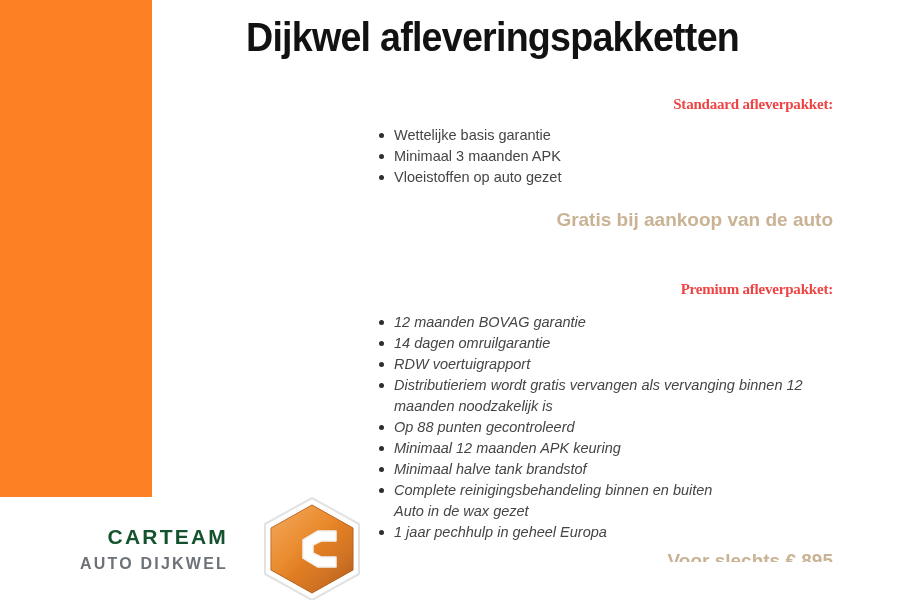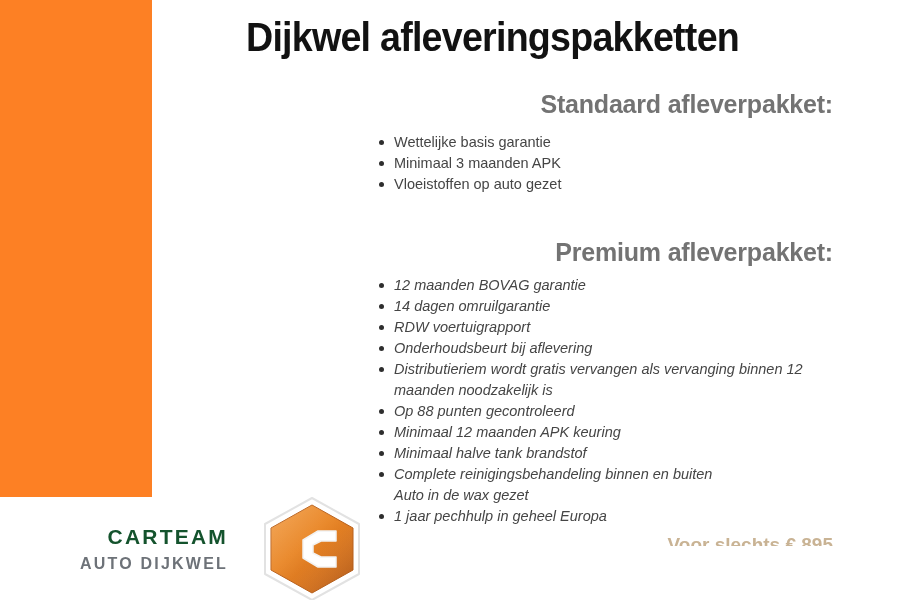--- a/index.html
+++ b/index.html
@@ -47,38 +47,38 @@
   
   #content-column {
     position: absolute;
     left: 376px;
     top: 0;
     width: 457px;
   }
 
   .section-heading {
     text-align: right;
-    font-family: Liberation Sans, sans-serif;
-    font-weight: bold;
-    font-size: 25px;
+    font-family: Liberation Serif, serif;
+    font-weight: bold;
+    font-size: 15px;
     line-height: 26px;
     letter-spacing: -0.2px;
-    color: #737373;
+    color: #ef4444;
     white-space: nowrap;
   }
 
   #standaard-heading { margin-top: 91px; }
   #premium-heading   { margin-top: 44px; }
 
   .feature-list {
     list-style: none;
     margin: 0;
     padding: 0;
   }
-  #standaard-list { margin-top: 15px; }
+  #standaard-list { margin-top: 8px; }
   #premium-list   { margin-top: 10px; font-style: italic; }
 
   .feature-item {
     position: relative;
     padding-left: 18px;
     font-size: 14.5px;
     line-height: 21px;
     color: #454545;
     margin-bottom: 0;
   }
@@ -171,39 +171,36 @@
     <li class="feature-item">
       <span class="bullet-dot"></span>
       <span class="item-text">Minimaal 3 maanden APK</span>
     </li>
     <li class="feature-item">
       <span class="bullet-dot"></span>
       <span class="item-text">Vloeistoffen op auto gezet</span>
     </li>
   </ul>
 
+  <div id="gratis-line" class="promo-line">Gratis bij aankoop van de auto</div>
 
   <div id="premium-heading" class="section-heading">Premium afleverpakket:</div>
 
   <ul id="premium-list" class="feature-list">
     <li class="feature-item">
       <span class="bullet-dot"></span>
       <span class="item-text">12 maanden BOVAG garantie</span>
     </li>
     <li class="feature-item">
       <span class="bullet-dot"></span>
       <span class="item-text">14 dagen omruilgarantie</span>
     </li>
     <li class="feature-item">
       <span class="bullet-dot"></span>
       <span class="item-text">RDW voertuigrapport</span>
-    </li>
-    <li class="feature-item">
-      <span class="bullet-dot"></span>
-      <span class="item-text">Onderhoudsbeurt bij aflevering</span>
     </li>
     <li class="feature-item">
       <span class="bullet-dot"></span>
       <span class="item-text">Distributieriem wordt gratis vervangen als vervanging binnen 12 maanden noodzakelijk is</span>
     </li>
     <li class="feature-item">
       <span class="bullet-dot"></span>
       <span class="item-text">Op 88 punten gecontroleerd</span>
     </li>
     <li class="feature-item">

